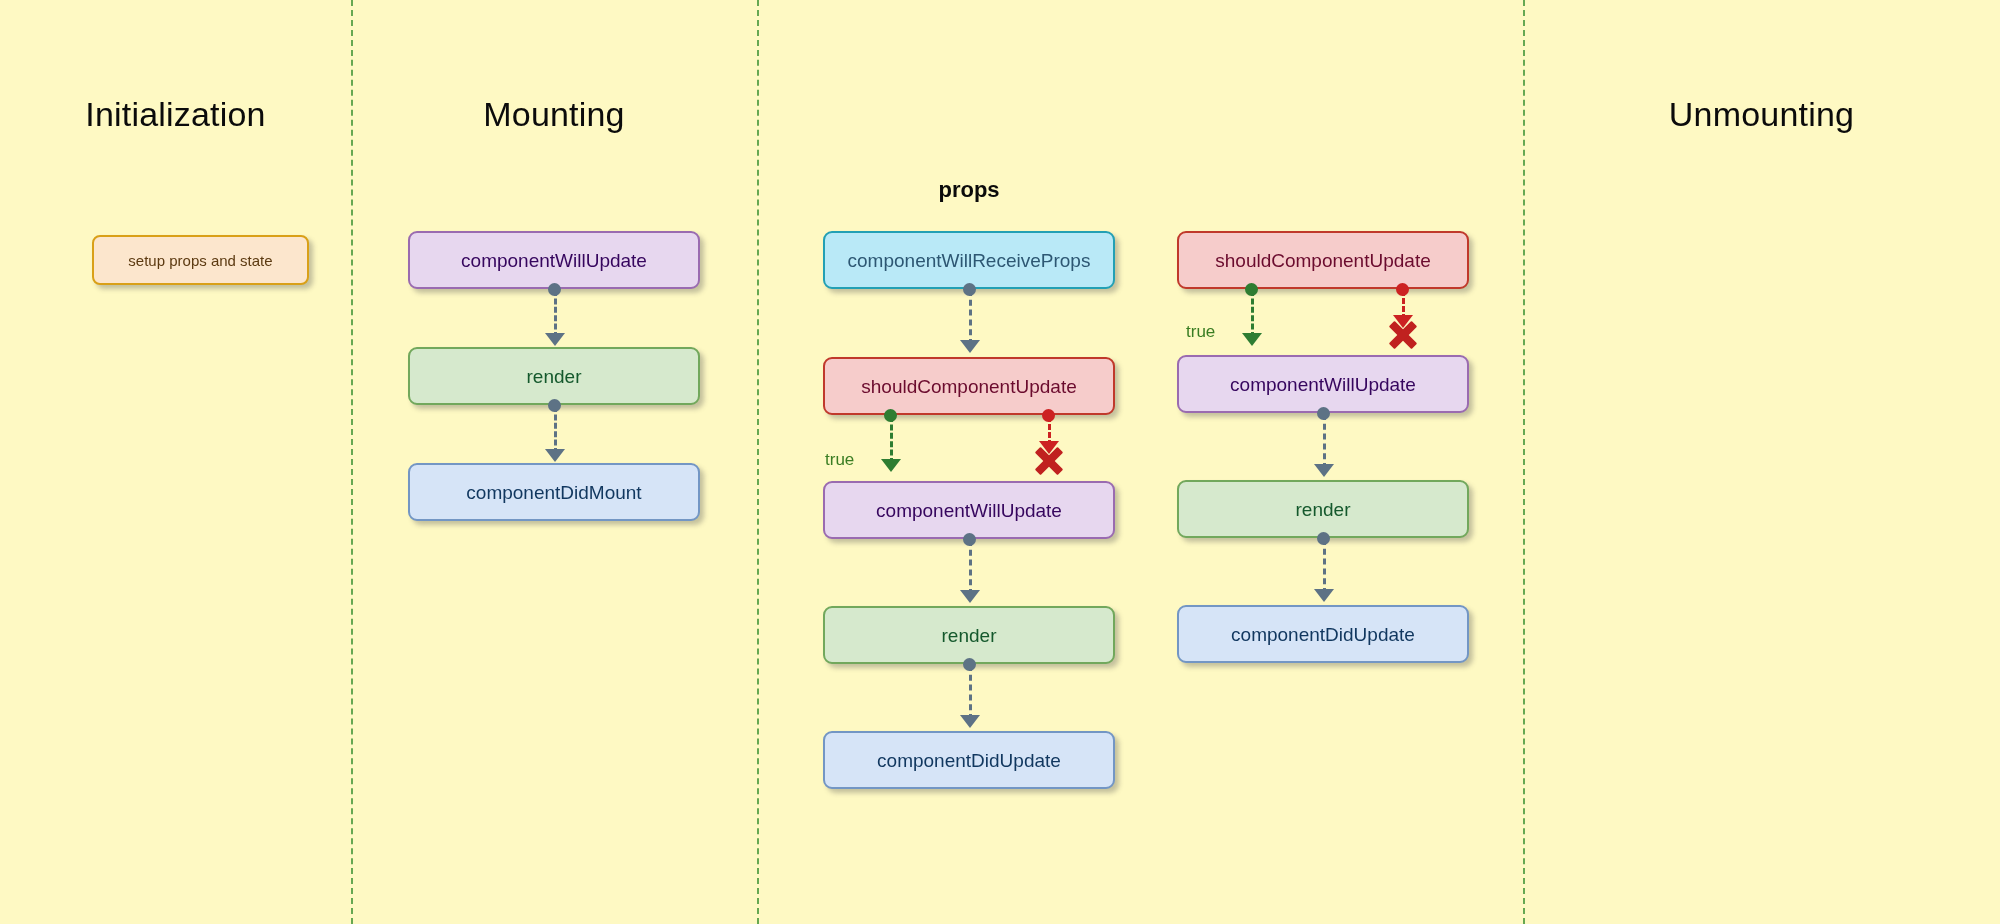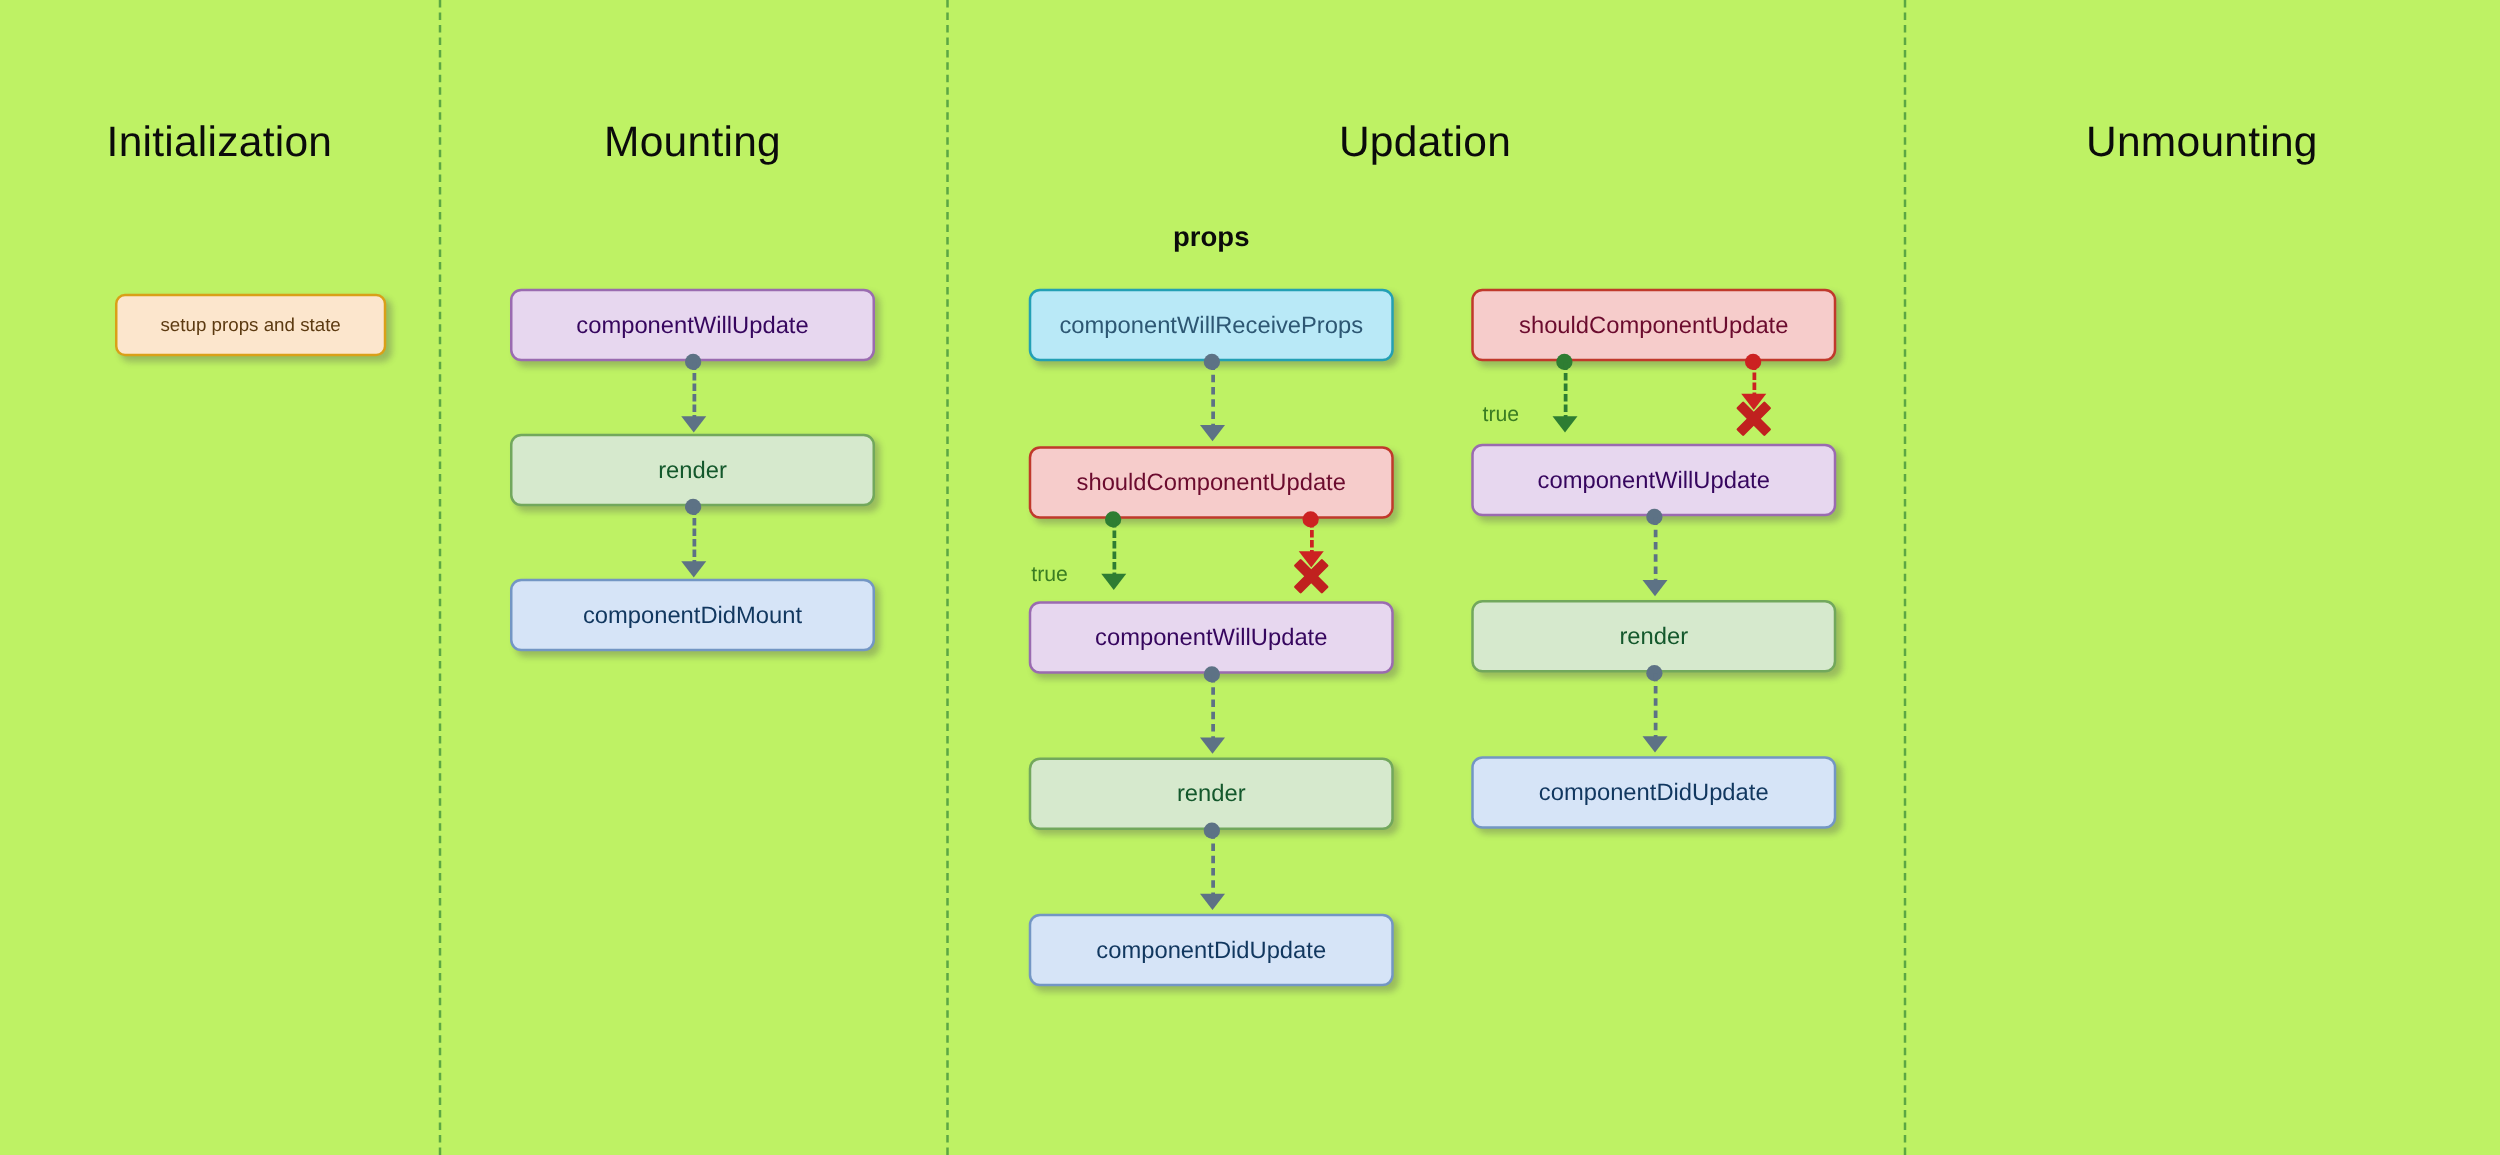--- a/index.html
+++ b/index.html
@@ -8,21 +8,21 @@
     background: #ffffff;
   }
   body {
     font-family: "Liberation Sans", sans-serif;
     -webkit-font-smoothing: antialiased;
   }
   #canvas {
     position: relative;
     width: 2000px;
     height: 924px;
-    background: #bef264;
+    background: #fef9c3;
     overflow: hidden;
   }
 
   
   .divider {
     position: absolute;
     top: 0;
     width: 0;
     height: 924px;
     border-left: 2px dashed #4c9a3f;
@@ -141,21 +141,20 @@
 <body>
 
 <div id="canvas">
 
   <div class="divider" style="left:351px"></div>
   <div class="divider" style="left:757px"></div>
   <div class="divider" style="left:1523px"></div>
 
   <div class="section-title" style="left:0px;   top:95px; width:351px">Initialization</div>
   <div class="section-title" style="left:351px; top:95px; width:406px">Mounting</div>
-  <div class="section-title" style="left:757px; top:95px; width:766px">Updation</div>
   <div class="section-title" style="left:1523px;top:95px; width:477px">Unmounting</div>
 
   <div class="sub-title" style="left:823px;  top:177px; width:292px">props</div>
 
   <div class="node small n-orange" style="left:92px; top:235px; width:217px">setup props and state</div>
 
   <div class="node n-purple" style="left:408px; top:231px; width:292px">componentWillUpdate</div>
   <div class="dot" style="left:548px; top:283px"></div>
   <div class="conn" style="left:554px; top:290px; height:48px"></div>
   <div class="arrow" style="left:545px; top:333px"></div>

